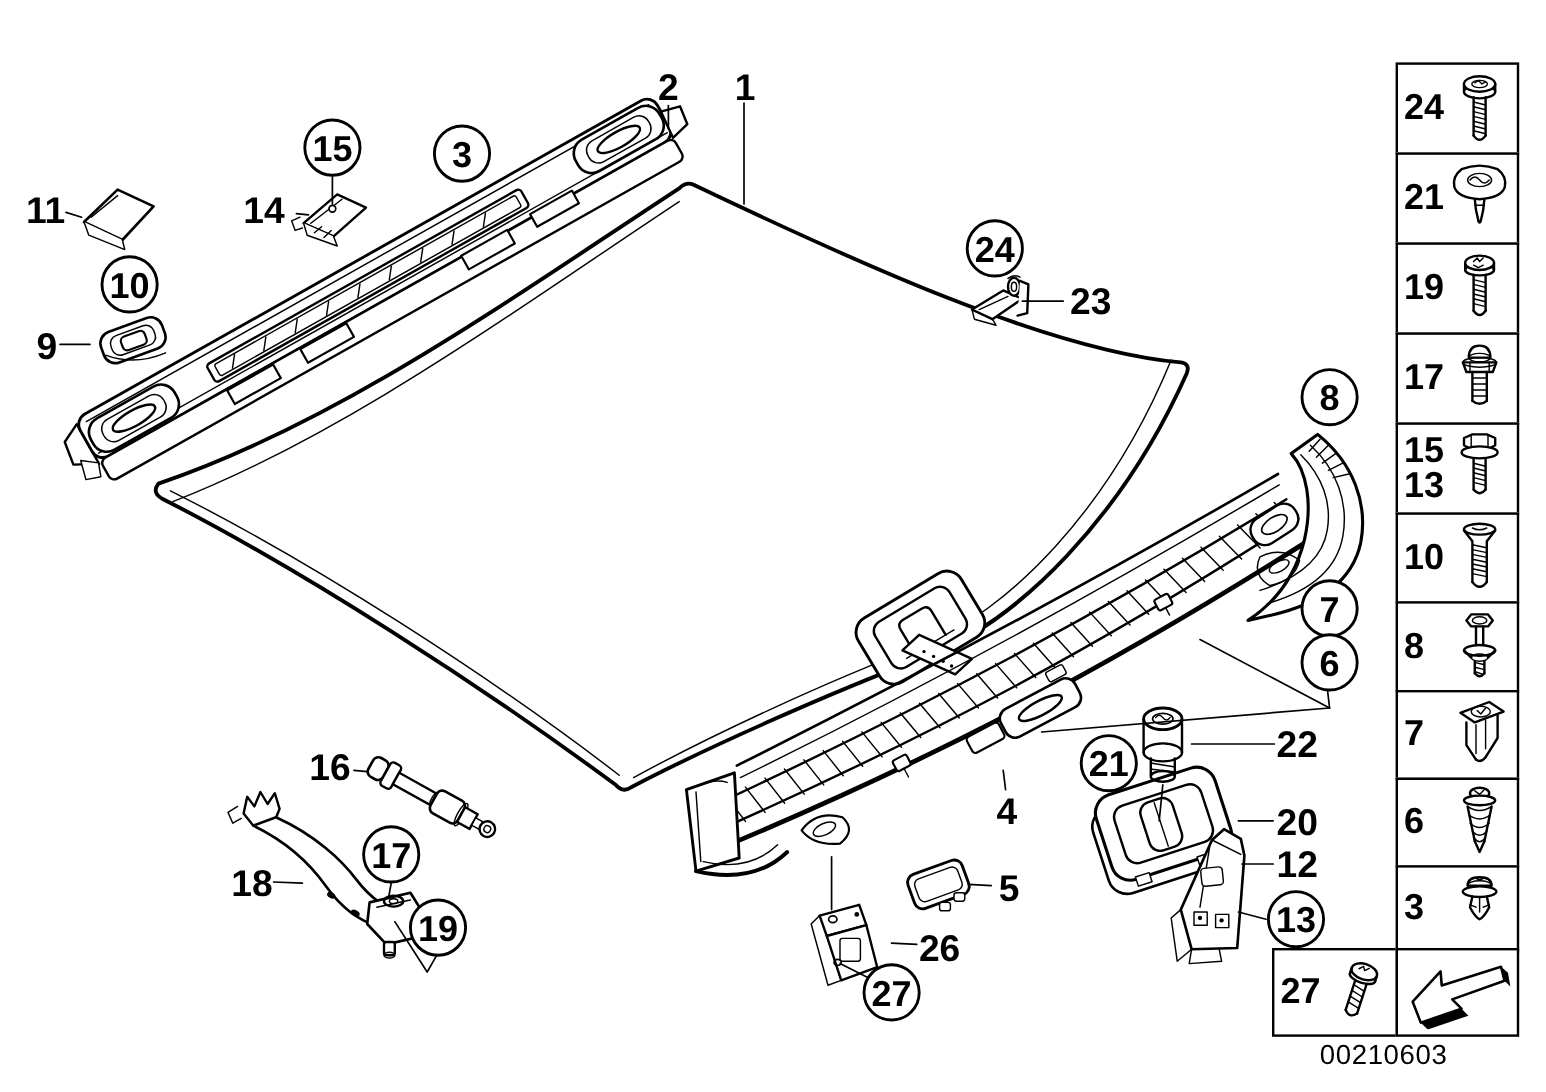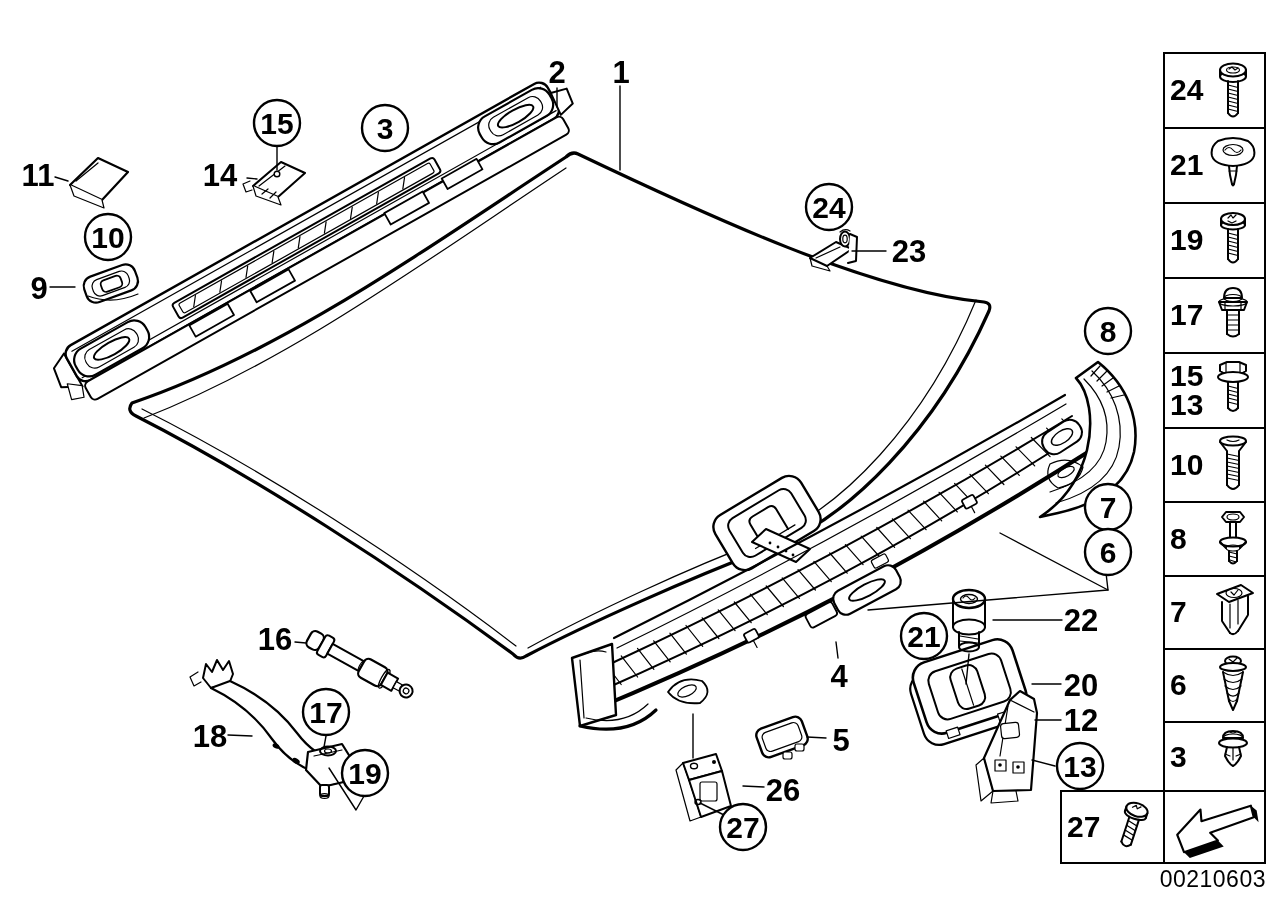--- a/index.html
+++ b/index.html
@@ -13,21 +13,21 @@
   .t22{stroke-width:2.2}.t24{stroke-width:2.4}.t26{stroke-width:2.6}
   .t3{stroke-width:3.2}.t4{stroke-width:4}
   .blk{fill:#000;stroke:none}
   text.callout{font:bold 30px "Liberation Sans",sans-serif;fill:#000;stroke:none;text-anchor:middle}
   text.plain{font:bold 31px "Liberation Sans",sans-serif;fill:#000;stroke:none;text-anchor:middle}
   
   .legend-box{position:absolute;box-sizing:border-box;border:2px solid #000;background:#fff;
               display:flex;align-items:center;}
   .legend-num{font-weight:bold;font-size:30px;color:#000;padding-left:5px;line-height:0.95;}
   .legend-ico{margin-left:auto;margin-right:3px;display:block;}
-  #catalog-number{position:absolute;left:1040px;top:866px;width:226px;text-align:right;
+  #catalog-number{position:absolute;left:1040px;top:866px;width:226px;text-align:center;
                   font-size:23px;letter-spacing:.5px;color:#000;}
 </style>
 </head>
 <body>
 
 <div id="stage">
 
 <svg id="art" width="1288" height="910" viewBox="0 0 1288 910">
 
   <g transform="rotate(-29.4 62 350)">

